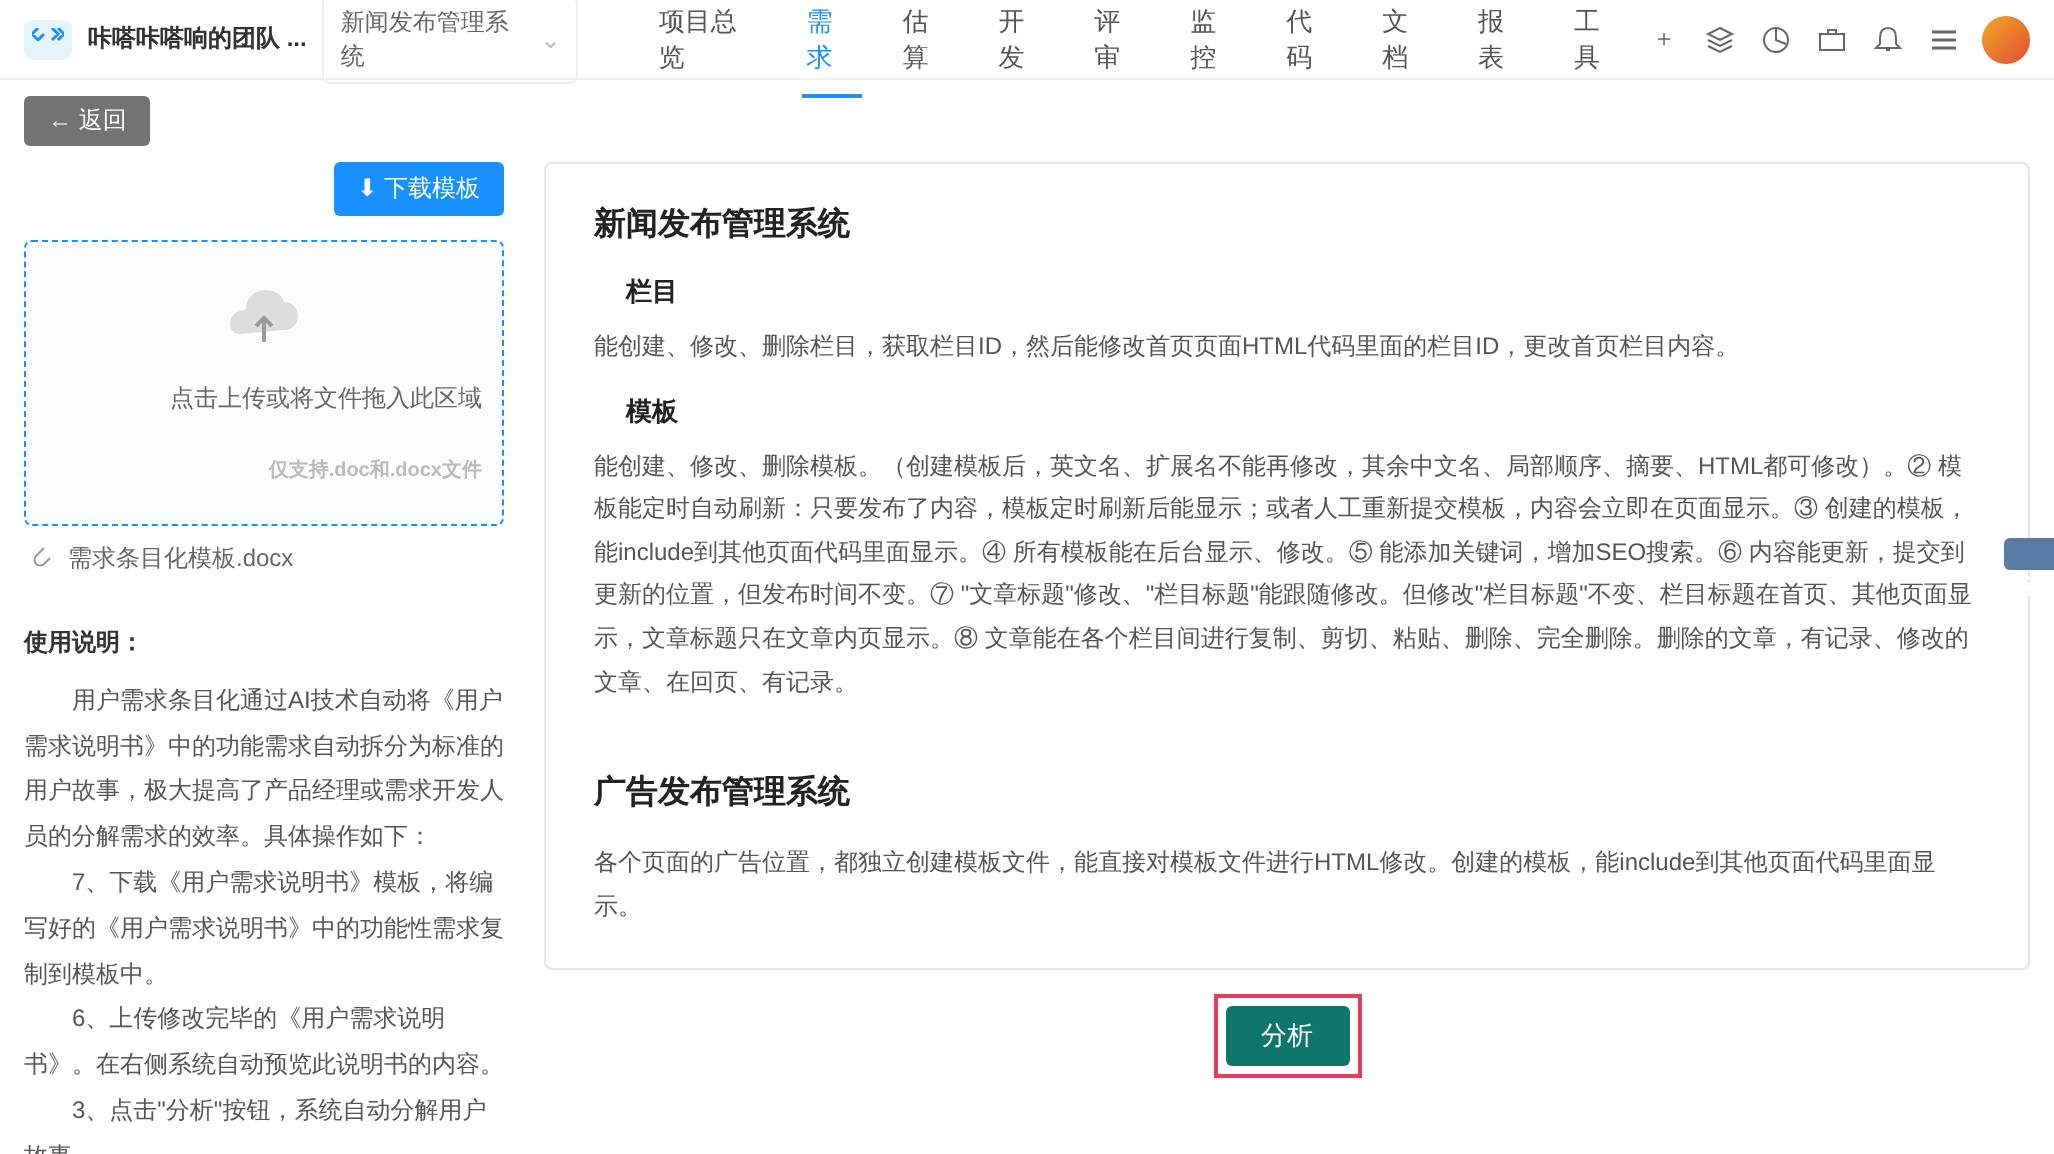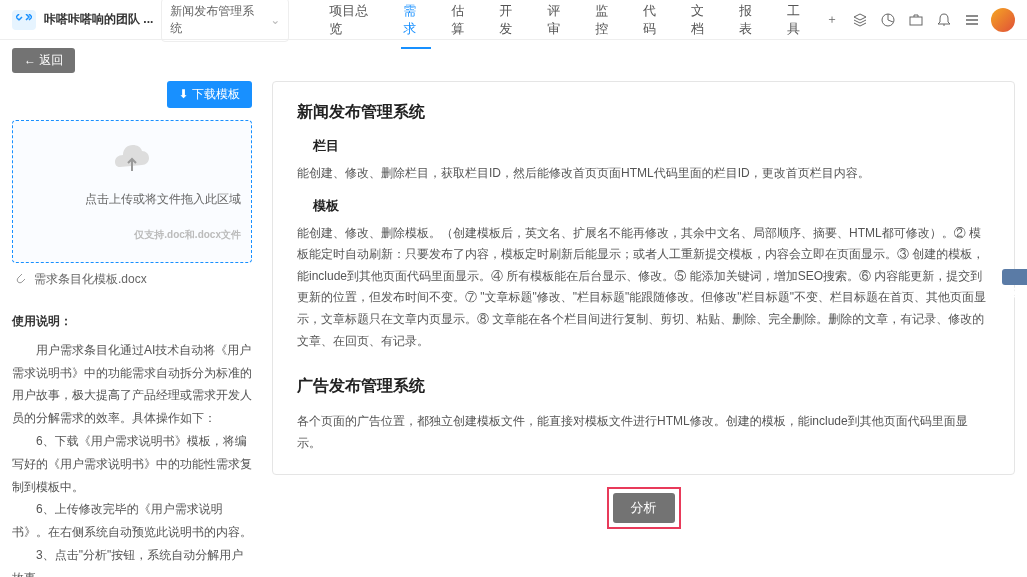--- a/index.html
+++ b/index.html
@@ -40,21 +40,21 @@
     .instructions h4 { font-size: 12px; font-weight: bold; margin-bottom: 6px; color: #333; }
     .instructions p { text-indent: 2em; }
     
     .preview { border: 1px solid #e5e5e5; border-radius: 4px; padding: 20px 24px; min-height: 340px; position: relative; }
     .preview h2 { font-size: 16px; font-weight: bold; color: #222; margin-bottom: 14px; }
     .preview h3 { font-size: 13px; font-weight: bold; color: #222; margin: 12px 16px 8px; }
     .preview p { font-size: 12px; color: #555; line-height: 1.8; }
     
     .action-wrap { text-align: center; margin-top: 12px; }
     .analyze-highlight { display: inline-block; border: 2px solid #e83a5a; padding: 4px; }
-    .analyze-btn { background: #737373; color: #fff; border: none; padding: 6px 18px; border-radius: 3px; font-size: 13px; cursor: pointer; }
+    .analyze-btn { background: #0f766e; color: #fff; border: none; padding: 6px 18px; border-radius: 3px; font-size: 13px; cursor: pointer; }
     
     .feedback-tab { position: fixed; right: 0; top: 50%; transform: translateY(-20px); background: #5a7ba6; color: #fff; writing-mode: vertical-rl; padding: 8px 4px; font-size: 12px; cursor: pointer; border-radius: 3px 0 0 3px; }
   </style>
 </head>
 <body>
 
 <div class="header">
   <div class="logo">
     <svg width="16" height="12" viewBox="0 0 16 12">
         <path d="M3 6 L0 3 L3 0 M3 6 L6 3 M10 6 L13 3 L10 0 M13 6 L16 3 L13 0" stroke="#1890ff" stroke-width="1.5" fill="none"></path>
@@ -133,35 +133,35 @@
       <span class="file-icon">
           <svg width="12" height="12" viewBox="0 0 12 12">
             <path d="M7 2 L3 6 C2 7 2 9 3 10 C4 11 6 11 7 10 L10 7" stroke="#999" fill="none"></path>
           </svg>
         </span>
       <span>需求条目化模板.docx</span>
     </div>
     <div class="instructions">
       <h4>使用说明：</h4>
       <p>用户需求条目化通过AI技术自动将《用户需求说明书》中的功能需求自动拆分为标准的用户故事，极大提高了产品经理或需求开发人员的分解需求的效率。具体操作如下：</p>
-      <p>6、下载《用户需求说明书》模板，将编写好的《用户需求说明书》中的功能性需求复制到模板中。</p>
+      <p>7、下载《用户需求说明书》模板，将编写好的《用户需求说明书》中的功能性需求复制到模板中。</p>
       <p>6、上传修改完毕的《用户需求说明书》。在右侧系统自动预览此说明书的内容。</p>
       <p>3、点击"分析"按钮，系统自动分解用户故事。</p>
 
     </div>
   </div>
 
   <div class="right-col">
     <div class="preview">
       <h2>新闻发布管理系统</h2>
       <h3>栏目</h3>
       <p>能创建、修改、删除栏目，获取栏目ID，然后能修改首页页面HTML代码里面的栏目ID，更改首页栏目内容。</p>
       <h3>模板</h3>
       <p>能创建、修改、删除模板。（创建模板后，英文名、扩展名不能再修改，其余中文名、局部顺序、摘要、HTML都可修改）。② 模板能定时自动刷新：只要发布了内容，模板定时刷新后能显示；或者人工重新提交模板，内容会立即在页面显示。③ 创建的模板，能include到其他页面代码里面显示。④ 所有模板能在后台显示、修改。⑤ 能添加关键词，增加SEO搜索。⑥ 内容能更新，提交到更新的位置，但发布时间不变。⑦ "文章标题"修改、"栏目标题"能跟随修改。但修改"栏目标题"不变、栏目标题在首页、其他页面显示，文章标题只在文章内页显示。⑧ 文章能在各个栏目间进行复制、剪切、粘贴、删除、完全删除。删除的文章，有记录、修改的文章、在回页、有记录。</p>
-      <h2 style="margin-top:24px">广告发布管理系统</h2>
+      <h2 style="margin-top:34px">广告发布管理系统</h2>
       <p>各个页面的广告位置，都独立创建模板文件，能直接对模板文件进行HTML修改。创建的模板，能include到其他页面代码里面显示。</p>
     </div>
     <div class="action-wrap">
       <span class="analyze-highlight">
         <button class="analyze-btn">分析</button>
       </span>
     </div>
   </div>
 </div>
 

